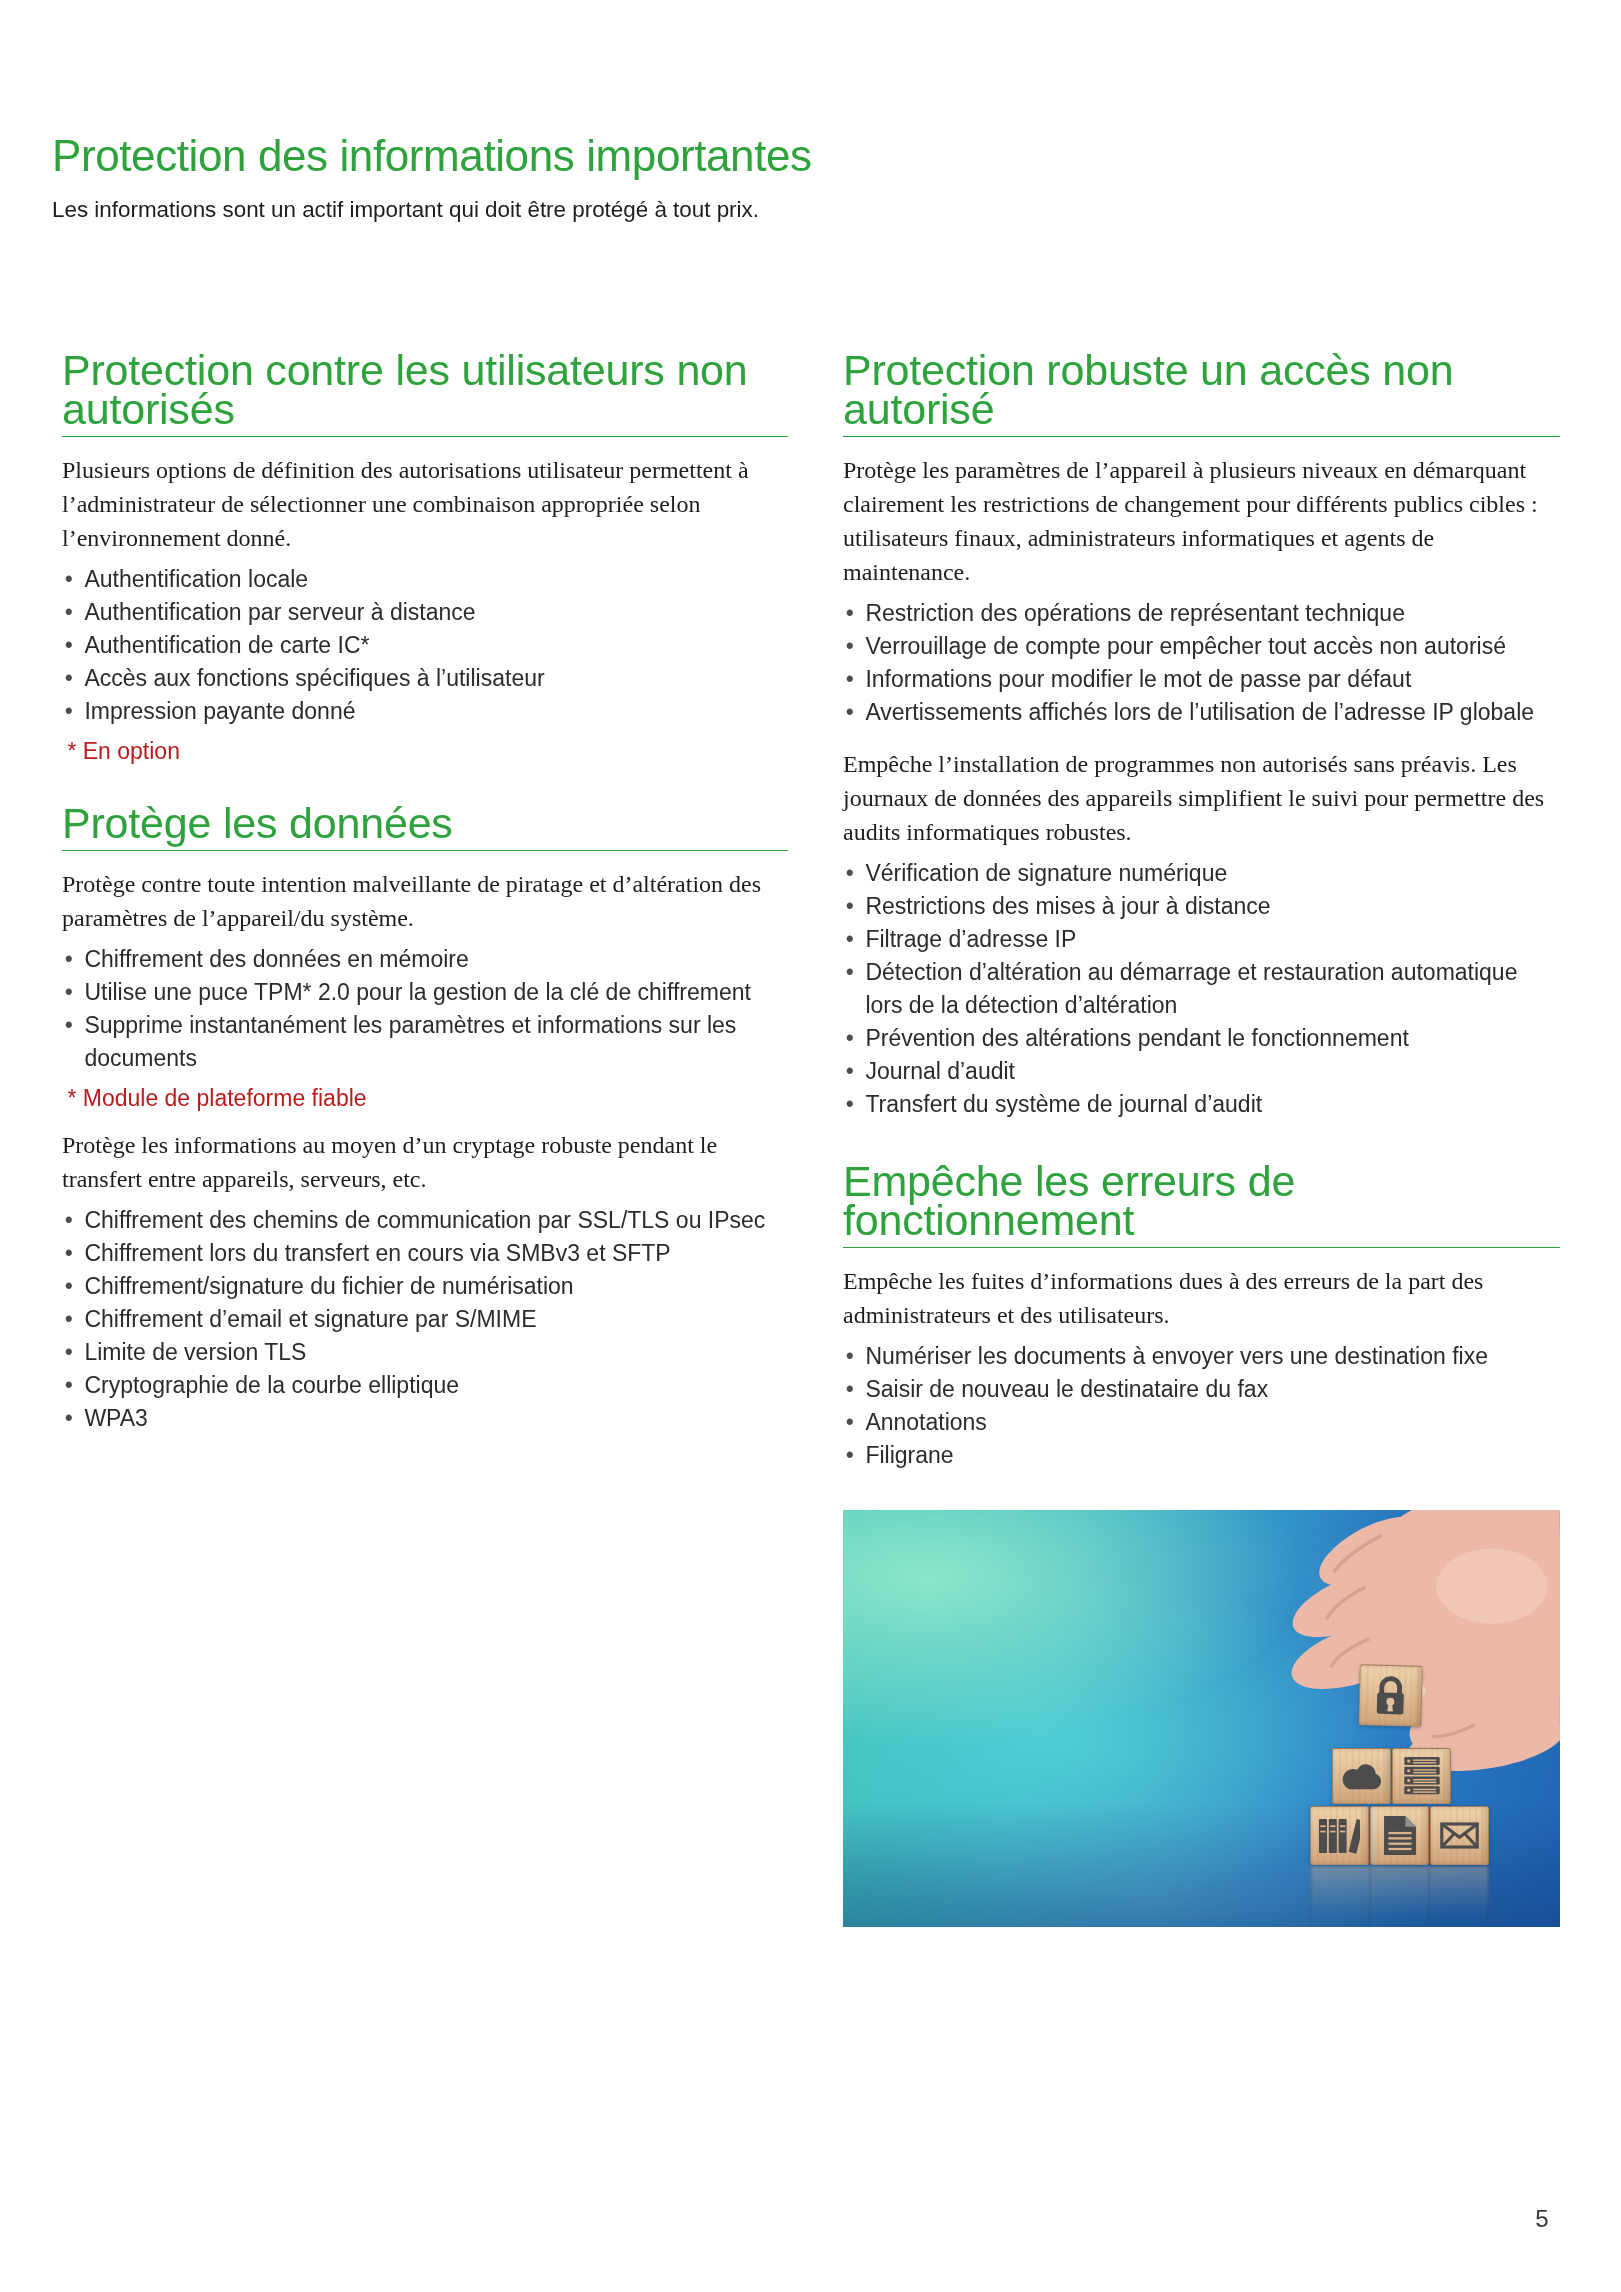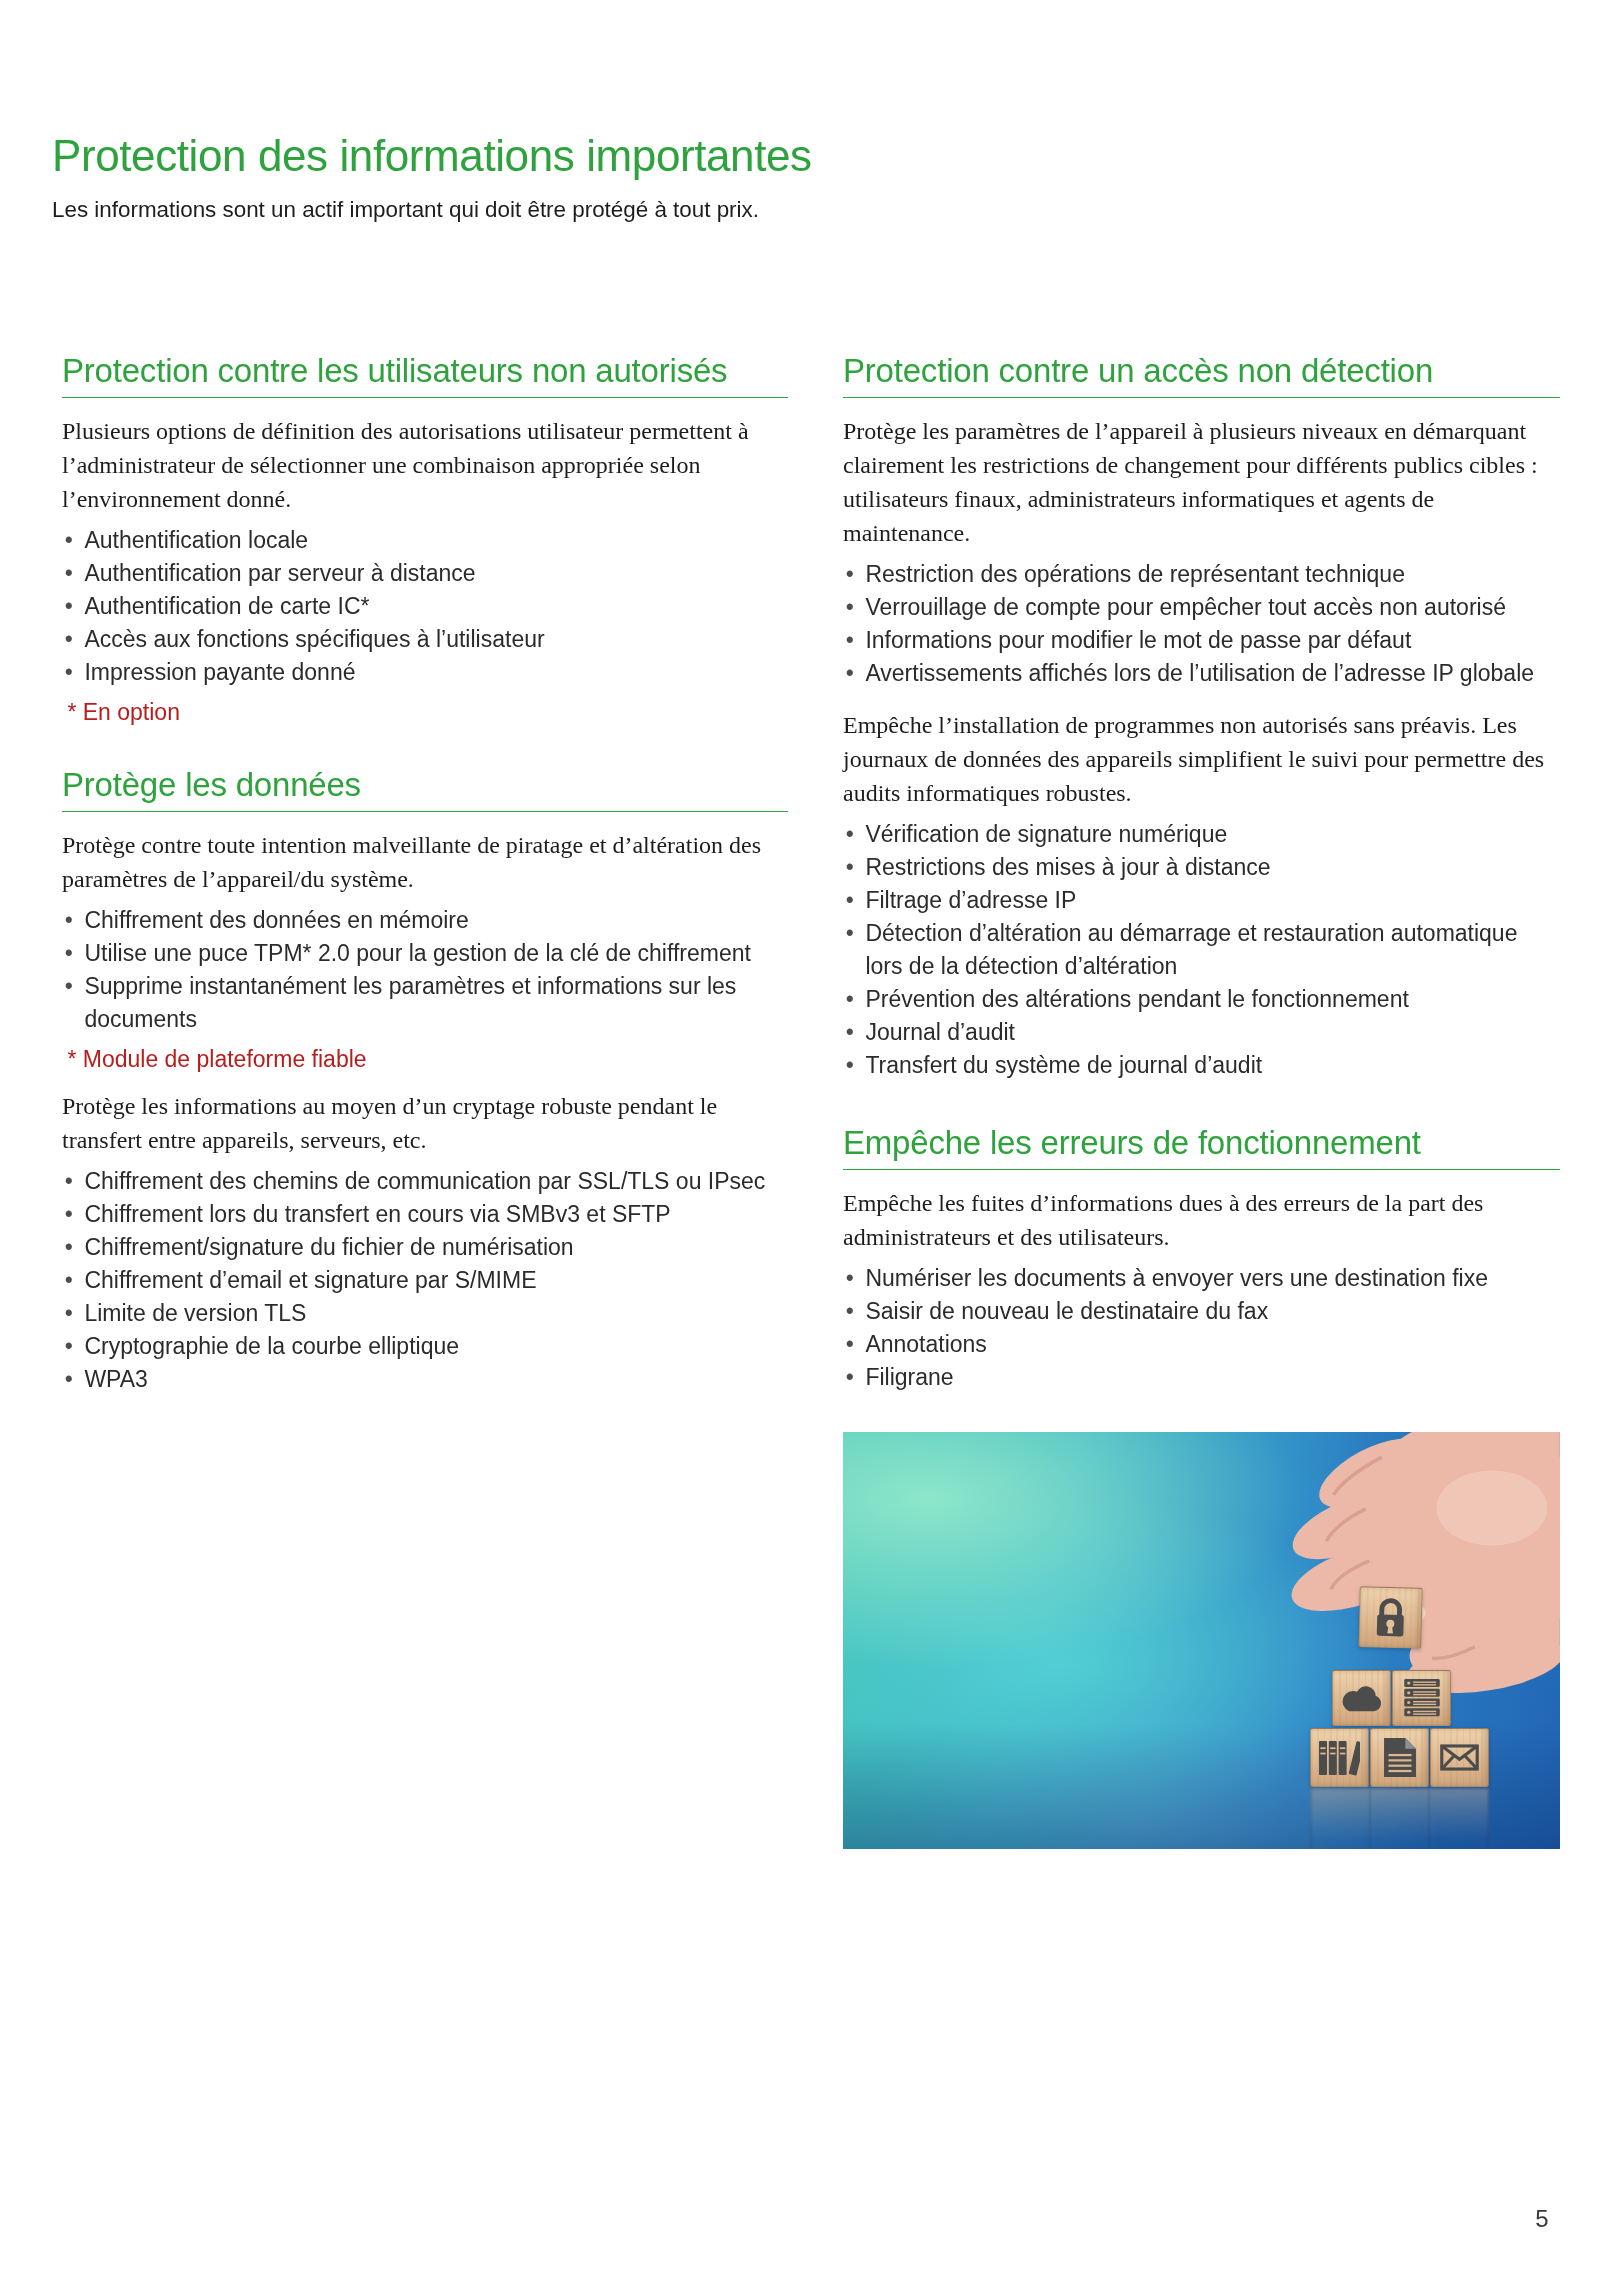--- a/index.html
+++ b/index.html
@@ -11,21 +11,21 @@
   .header{position:absolute;left:52px;top:131px;width:1498px;}
   .title{margin:0;font-size:44px;line-height:50px;font-weight:400;letter-spacing:-0.4px;color:#2ea23c;}
   .subtitle{margin:14.3px 0 0;font-size:22.4px;line-height:29px;color:#1d1d1b;}
   
   .col{position:absolute;top:351px;}
   .col-left{left:62px;width:726px;}
   .col-right{left:843px;width:717px;}
   .sec{margin:0;}
   .sec + .sec{margin-top:41px;}
   .sec-heading{
-    margin:0;font-size:33px;line-height:39px;font-weight:400;color:#2ea23c;
+    margin:0;font-size:43px;line-height:39px;font-weight:400;color:#2ea23c;
     padding-bottom:7.2px;border-bottom:1.8px solid #2ea23c;letter-spacing:-0.2px;
   }
   .intro,.para{margin:16px 0 0;font-size:24px;line-height:34px;color:#1d1d1b;font-family:Liberation Serif, serif;}
   .para{margin-top:18px;}
   .bullets{margin:8px 0 0;padding:0;list-style:none;}
   .bullets li{position:relative;font-size:23px;line-height:33px;color:#2b2b2b;padding-left:22.4px;}
   .bullets li::before{content:"\2022";position:absolute;left:2.7px;top:0;color:#4d4d4d;}
   .footnote{margin:11.6px 0 0;padding-left:5.4px;font-size:23px;line-height:23px;color:#b91c1c;}
   
   .photo{
@@ -110,21 +110,21 @@
         <li>Cryptographie de la courbe elliptique</li>
         <li>WPA3</li>
       </ul>
     </div>
 
   </section>
 
   <section class="col col-right">
 
     <div class="sec">
-      <h2 class="sec-heading">Protection contre un accès non détection</h2>
+      <h2 class="sec-heading">Protection robuste un accès non autorisé</h2>
       <p class="intro">Protège les paramètres de l’appareil à plusieurs niveaux en démarquant clairement les restrictions de changement pour différents publics cibles : utilisateurs finaux, administrateurs informatiques et agents de maintenance.</p>
       <ul class="bullets">
         <li>Restriction des opérations de représentant technique</li>
         <li>Verrouillage de compte pour empêcher tout accès non autorisé</li>
         <li>Informations pour modifier le mot de passe par défaut</li>
         <li>Avertissements affichés lors de l’utilisation de l’adresse IP globale</li>
       </ul>
       <p class="para">Empêche l’installation de programmes non autorisés sans préavis. Les journaux de données des appareils simplifient le suivi pour permettre des audits informatiques robustes.</p>
       <ul class="bullets">
         <li>Vérification de signature numérique</li>

